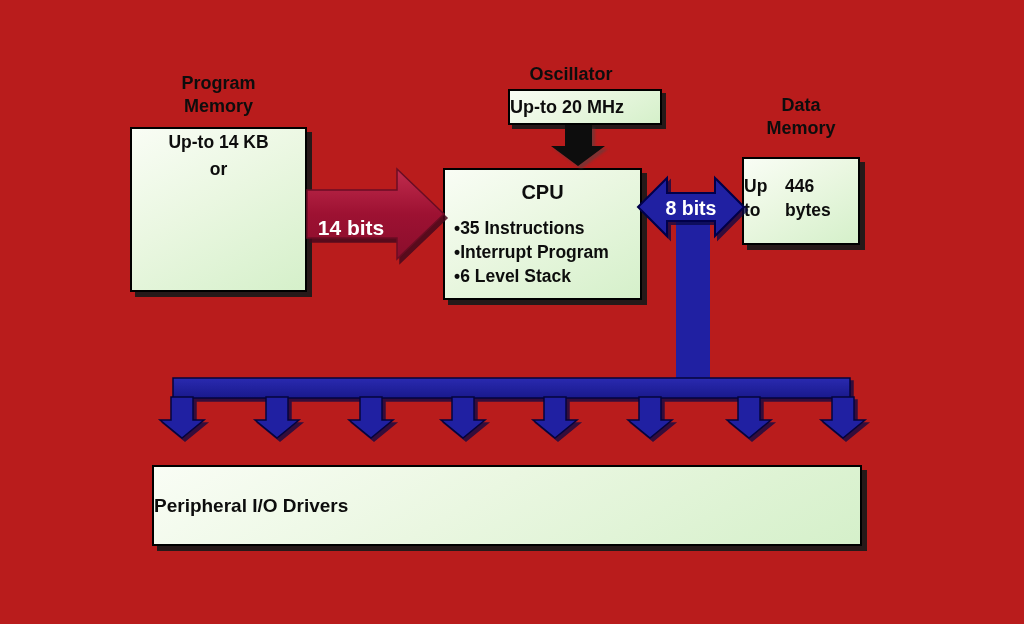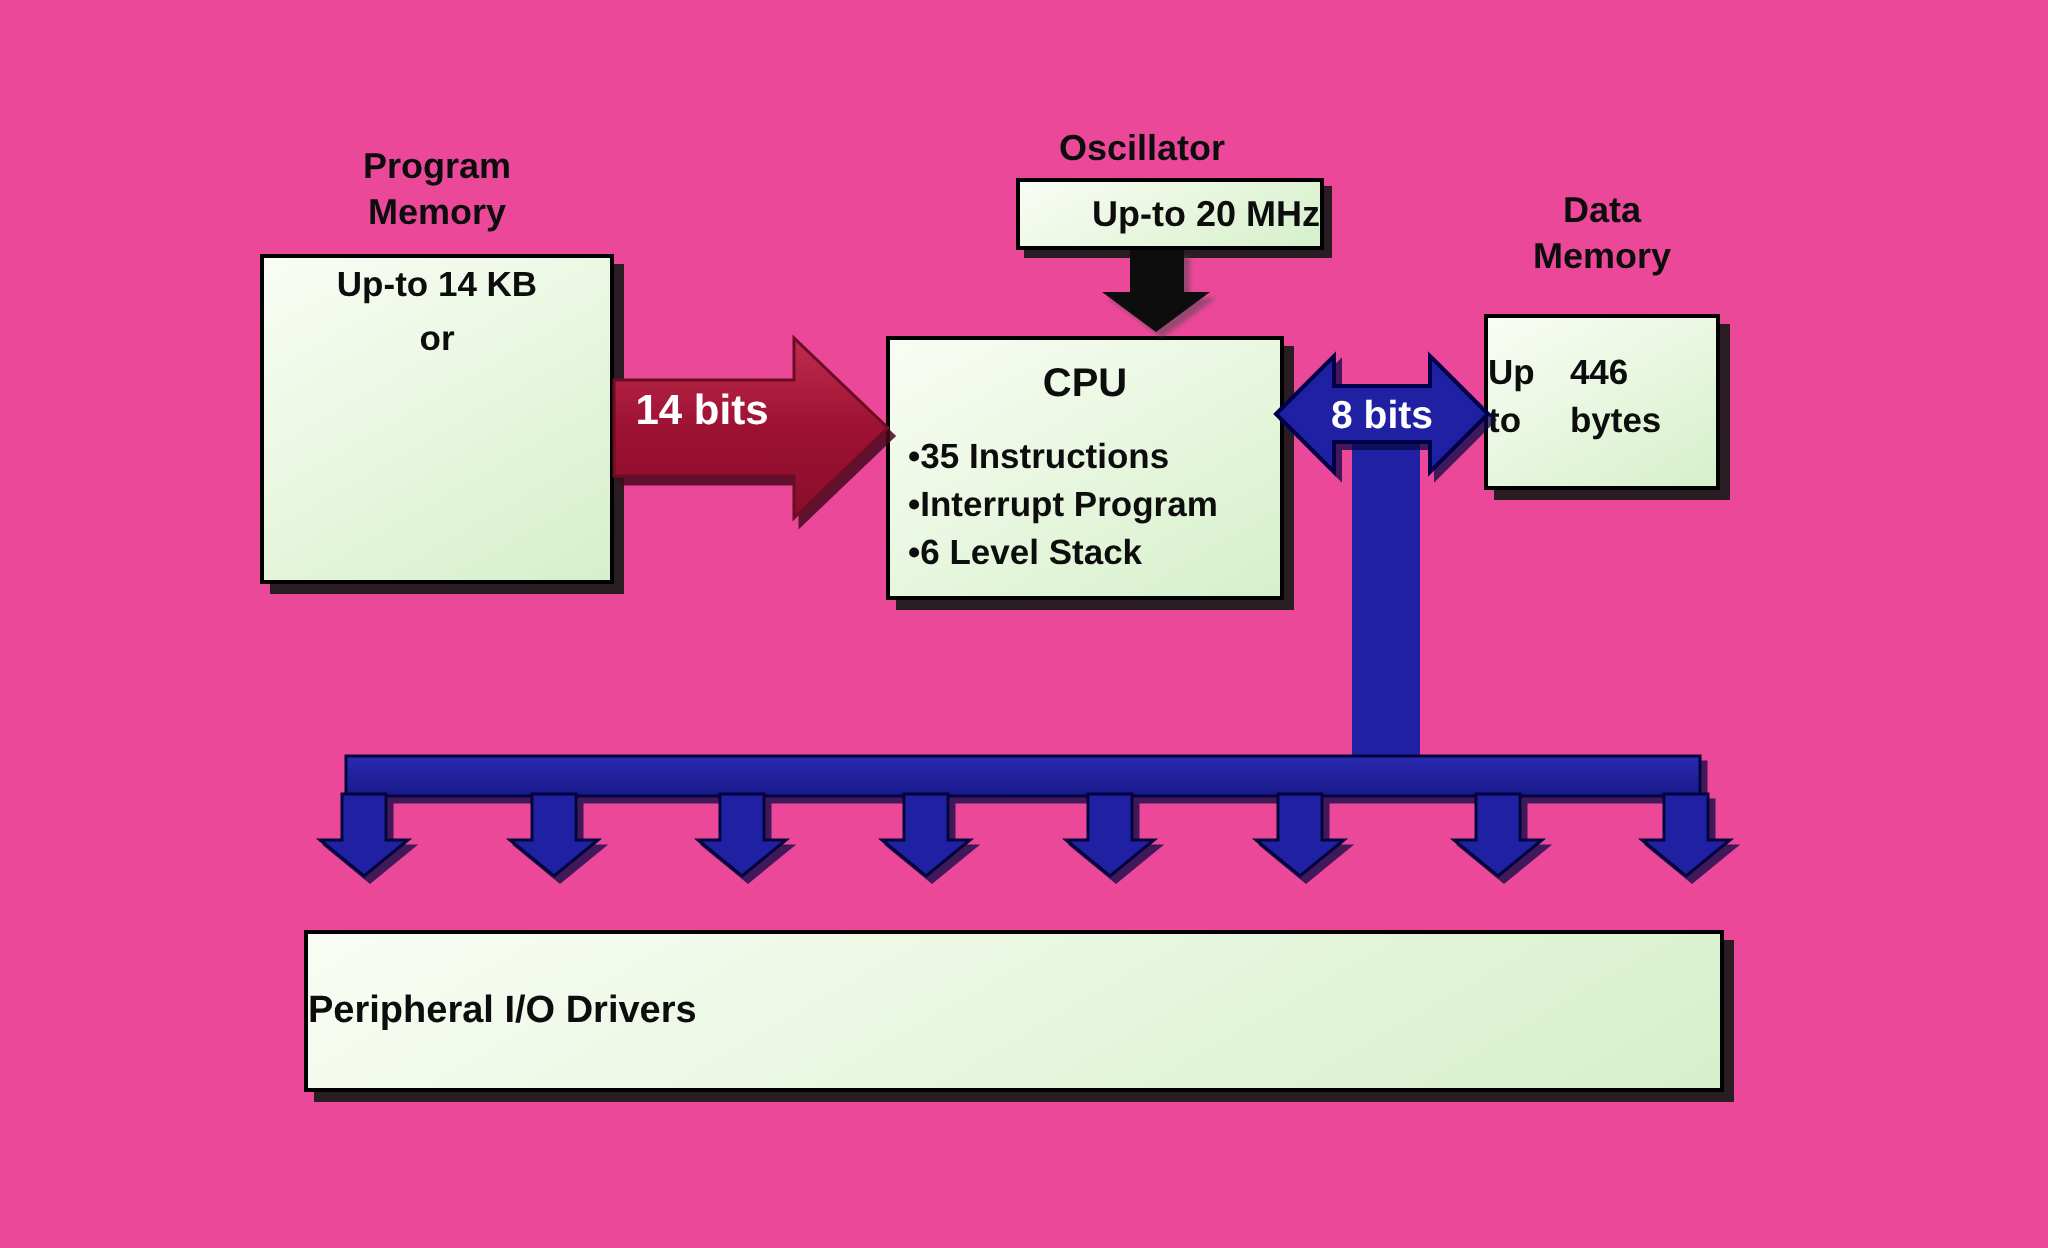--- a/index.html
+++ b/index.html
@@ -1,38 +1,38 @@
 <!DOCTYPE html>
 <html><head>
 <meta charset="utf-8">
 <style>
   html,body{margin:0;padding:0;background:#ffffff;}
   .canvas{
-    position:relative;width:1024px;height:624px;background:#ec4899;overflow:hidden;
+    position:relative;width:1024px;height:624px;background:#b91c1c;overflow:hidden;
     font-family:"Liberation Sans",sans-serif;font-weight:700;color:#0d0d0d;
   }
   .gbox{
     position:absolute;box-sizing:border-box;border:2px solid #000;
     background:linear-gradient(150deg,#f9fdf5 0%,#eaf7e1 45%,#d5f0ca 100%);
     box-shadow:5px 5px 0 rgba(25,25,25,0.92);
     z-index:1;
   }
   .lbl{position:absolute;text-align:center;font-size:18px;line-height:23px;z-index:1;}
   #program-box{left:130px;top:127px;width:177px;height:165px;text-align:center;font-size:17.5px;line-height:27px;}
-  #osc-box{left:508px;top:89px;width:154px;height:36px;display:flex;align-items:center;justify-content:flex-end;font-size:18px;box-shadow:4px 4px 0 rgba(25,25,25,0.92);}
+  #osc-box{left:508px;top:89px;width:154px;height:36px;display:flex;align-items:center;justify-content:flex-start;font-size:18px;box-shadow:4px 4px 0 rgba(25,25,25,0.92);}
   #cpu-box{left:443px;top:168px;width:199px;height:132px;font-size:17.5px;}
   #cpu-title{margin-top:9px;text-align:center;font-size:20px;line-height:26px;}
   #cpu-features{margin-top:11px;padding-left:9px;line-height:24px;}
   #data-box{left:742px;top:157px;width:118px;height:88px;display:flex;flex-direction:row;justify-content:center;align-items:center;line-height:24px;font-size:17.5px;padding-bottom:6px;}
   #per-box{left:152px;top:437px;width:710px;height:81px;display:flex;align-items:center;justify-content:flex-start;font-size:19px;margin-top:28px;}
   #lbl-program{left:130px;top:72px;width:177px;}
   #lbl-osc{left:496px;top:63px;width:150px;}
   #lbl-data{left:742px;top:94px;width:118px;}
   .arrowlbl{position:absolute;color:#ffffff;text-align:center;z-index:3;}
-  #lbl-14{left:305px;top:194px;width:92px;font-size:21px;}
+  #lbl-14{left:305px;top:216px;width:92px;font-size:21px;}
   #lbl-8{left:661px;top:197px;width:60px;font-size:19.5px;}
   svg.layer{position:absolute;left:0;top:0;z-index:2;pointer-events:none;}
   .sh-red{filter:drop-shadow(3px 4px 0 rgba(70,8,28,0.85));}
   .sh-blue{filter:drop-shadow(3px 3px 0 rgba(8,8,70,0.75));}
   .sh-black{filter:drop-shadow(3px 3px 1px rgba(70,70,70,0.5));}
 </style>
 </head>
 <body>
 
 <div class="canvas">

